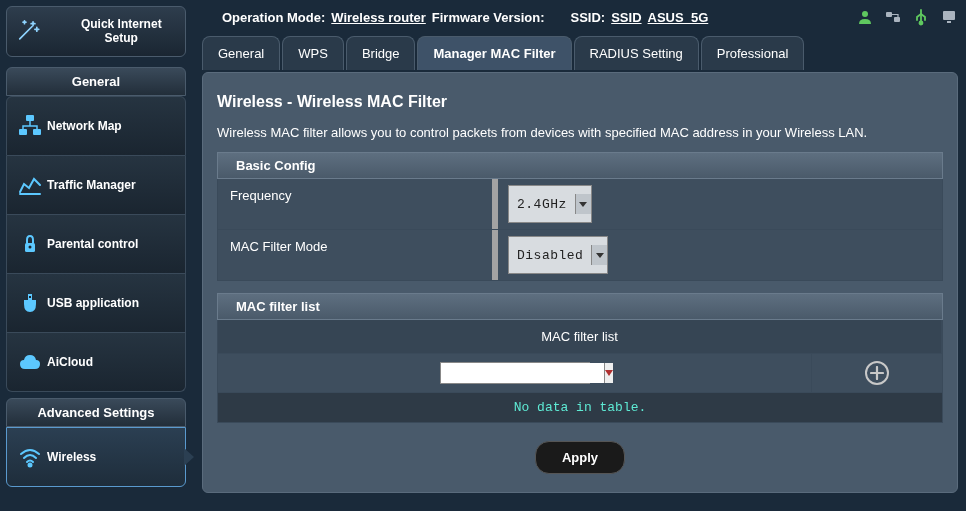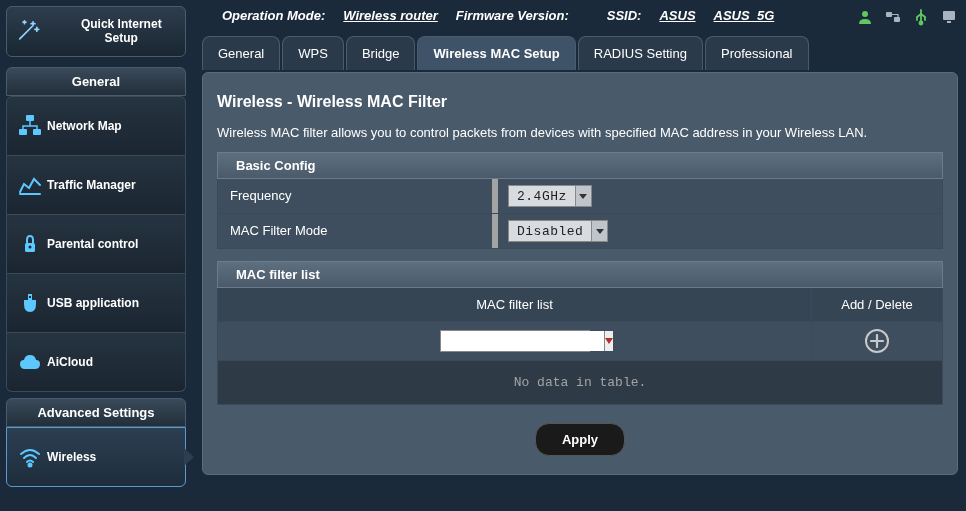--- a/index.html
+++ b/index.html
@@ -73,26 +73,26 @@
   border-bottom: 9px solid transparent;
   border-left: 10px solid #2b3f52;
 }
 .nav-icon { width: 26px; height: 26px; }
 .nav-icon svg { width: 100%; height: 100%; }
 
 
 .main { flex: 1; padding: 4px 8px 0 10px; }
 .topbar {
   display: flex;
-  gap: 18px;
+  align-items: center;
+  gap: 6px;
   font-size: 13px;
   color: #fff;
   padding: 4px 0 10px 20px;
   font-weight: bold;
-  font-style: italic;
 }
 .topbar .val { text-decoration: underline; }
 .topbar .spacer { flex: 1; }
 .status-icons { display: flex; gap: 10px; align-items: center; }
 .sicon { width: 18px; height: 18px; }
 
 .tabs { display: flex; gap: 0; margin-left: 0; }
 .tab {
   background: #2a3a4a;
   border: 1px solid #4a5b6c;
@@ -136,21 +136,21 @@
   color: #fff;
   font-size: 13px;
   border-right: 6px solid #a3a3a3;
 }
 .form-control { padding: 6px 10px; }
 .select-wrap {
   display: inline-flex;
   align-items: center;
   background: #d8dce0;
   border: 1px solid #888;
-  height: 22px;
+  height: 38px;
 }
 .select-wrap span {
   padding: 0 8px;
   font-family: "Courier New", monospace;
   font-size: 13px;
   color: #222;
   letter-spacing: 0.5px;
 }
 .select-arrow {
   width: 16px; height: 20px;
@@ -216,23 +216,23 @@
   color: #c8c8c8;
   font-size: 18px;
   font-weight: bold;
   cursor: pointer;
 }
 .no-data {
   background: #2e3a46;
   border: 1px solid #3a4a5a;
   border-top: none;
   text-align: center;
-  padding: 14px;
+  padding: 7px;
   font-family: "Courier New", monospace;
-  color: #a3a3a3;
+  color: #5eead4;
   font-size: 13px;
 }
 .apply-wrap { text-align: center; margin-top: 18px; }
 .apply-btn {
   display: inline-block;
   background: #1a1a1a;
   border: 1px solid #555;
   border-radius: 14px;
   padding: 8px 26px;
   color: #fff;
@@ -342,21 +342,21 @@
       <span>Wireless</span>
     </div>
   </div>
 
   <div class="main">
     <div class="topbar">
       <span>Operation Mode:</span>
       <span class="val">Wireless router</span>
       <span style="">Firmware Version:</span>
       <span style="margin-left:20px">SSID:</span>
-      <span class="val">ASUS</span>
+      <span class="val">SSID</span>
       <span class="val">ASUS_5G</span>
       <span class="spacer"></span>
       <div class="status-icons">
         <span class="sicon"><svg viewBox="0 0 18 18">
               <g fill="#5fc85f">
                 <circle cx="9" cy="6" r="3"></circle>
                 <path d="M3 16 Q3 11 9 11 Q15 11 15 16 Z"></path>
               </g>
             </svg></span>
         <span class="sicon"><svg viewBox="0 0 18 18">
@@ -380,21 +380,21 @@
                 <rect x="7" y="13" width="4" height="2"></rect>
               </g>
             </svg></span>
       </div>
     </div>
 
     <div class="tabs">
       <div class="tab">General</div>
       <div class="tab">WPS</div>
       <div class="tab">Bridge</div>
-      <div class="tab active">Wireless MAC Setup</div>
+      <div class="tab active">Manager MAC Filter</div>
       <div class="tab">RADIUS Setting</div>
       <div class="tab">Professional</div>
     </div>
 
     <div class="panel">
       <div class="page-title">Wireless - Wireless MAC Filter</div>
       <div class="page-desc">Wireless MAC filter allows you to control packets from devices with specified MAC address in your Wireless LAN.</div>
 
       <div class="subhead">Basic Config</div>
       <div class="form-row">
@@ -412,21 +412,20 @@
           <div class="select-wrap">
             <span>Disabled</span>
             <div class="select-arrow"></div>
           </div>
         </div>
       </div>
 
       <div class="subhead mac-head">MAC filter list</div>
       <div class="table-head-row">
         <div class="cell cell-main">MAC filter list</div>
-        <div class="cell cell-act">Add / Delete</div>
       </div>
       <div class="table-input-row">
         <div class="cell cell-main">
           <div class="combo">
             <input type="text" value="" style="">
             <div class="combo-arrow"></div>
           </div>
         </div>
         <div class="cell cell-act">
           <div class="add-btn">

